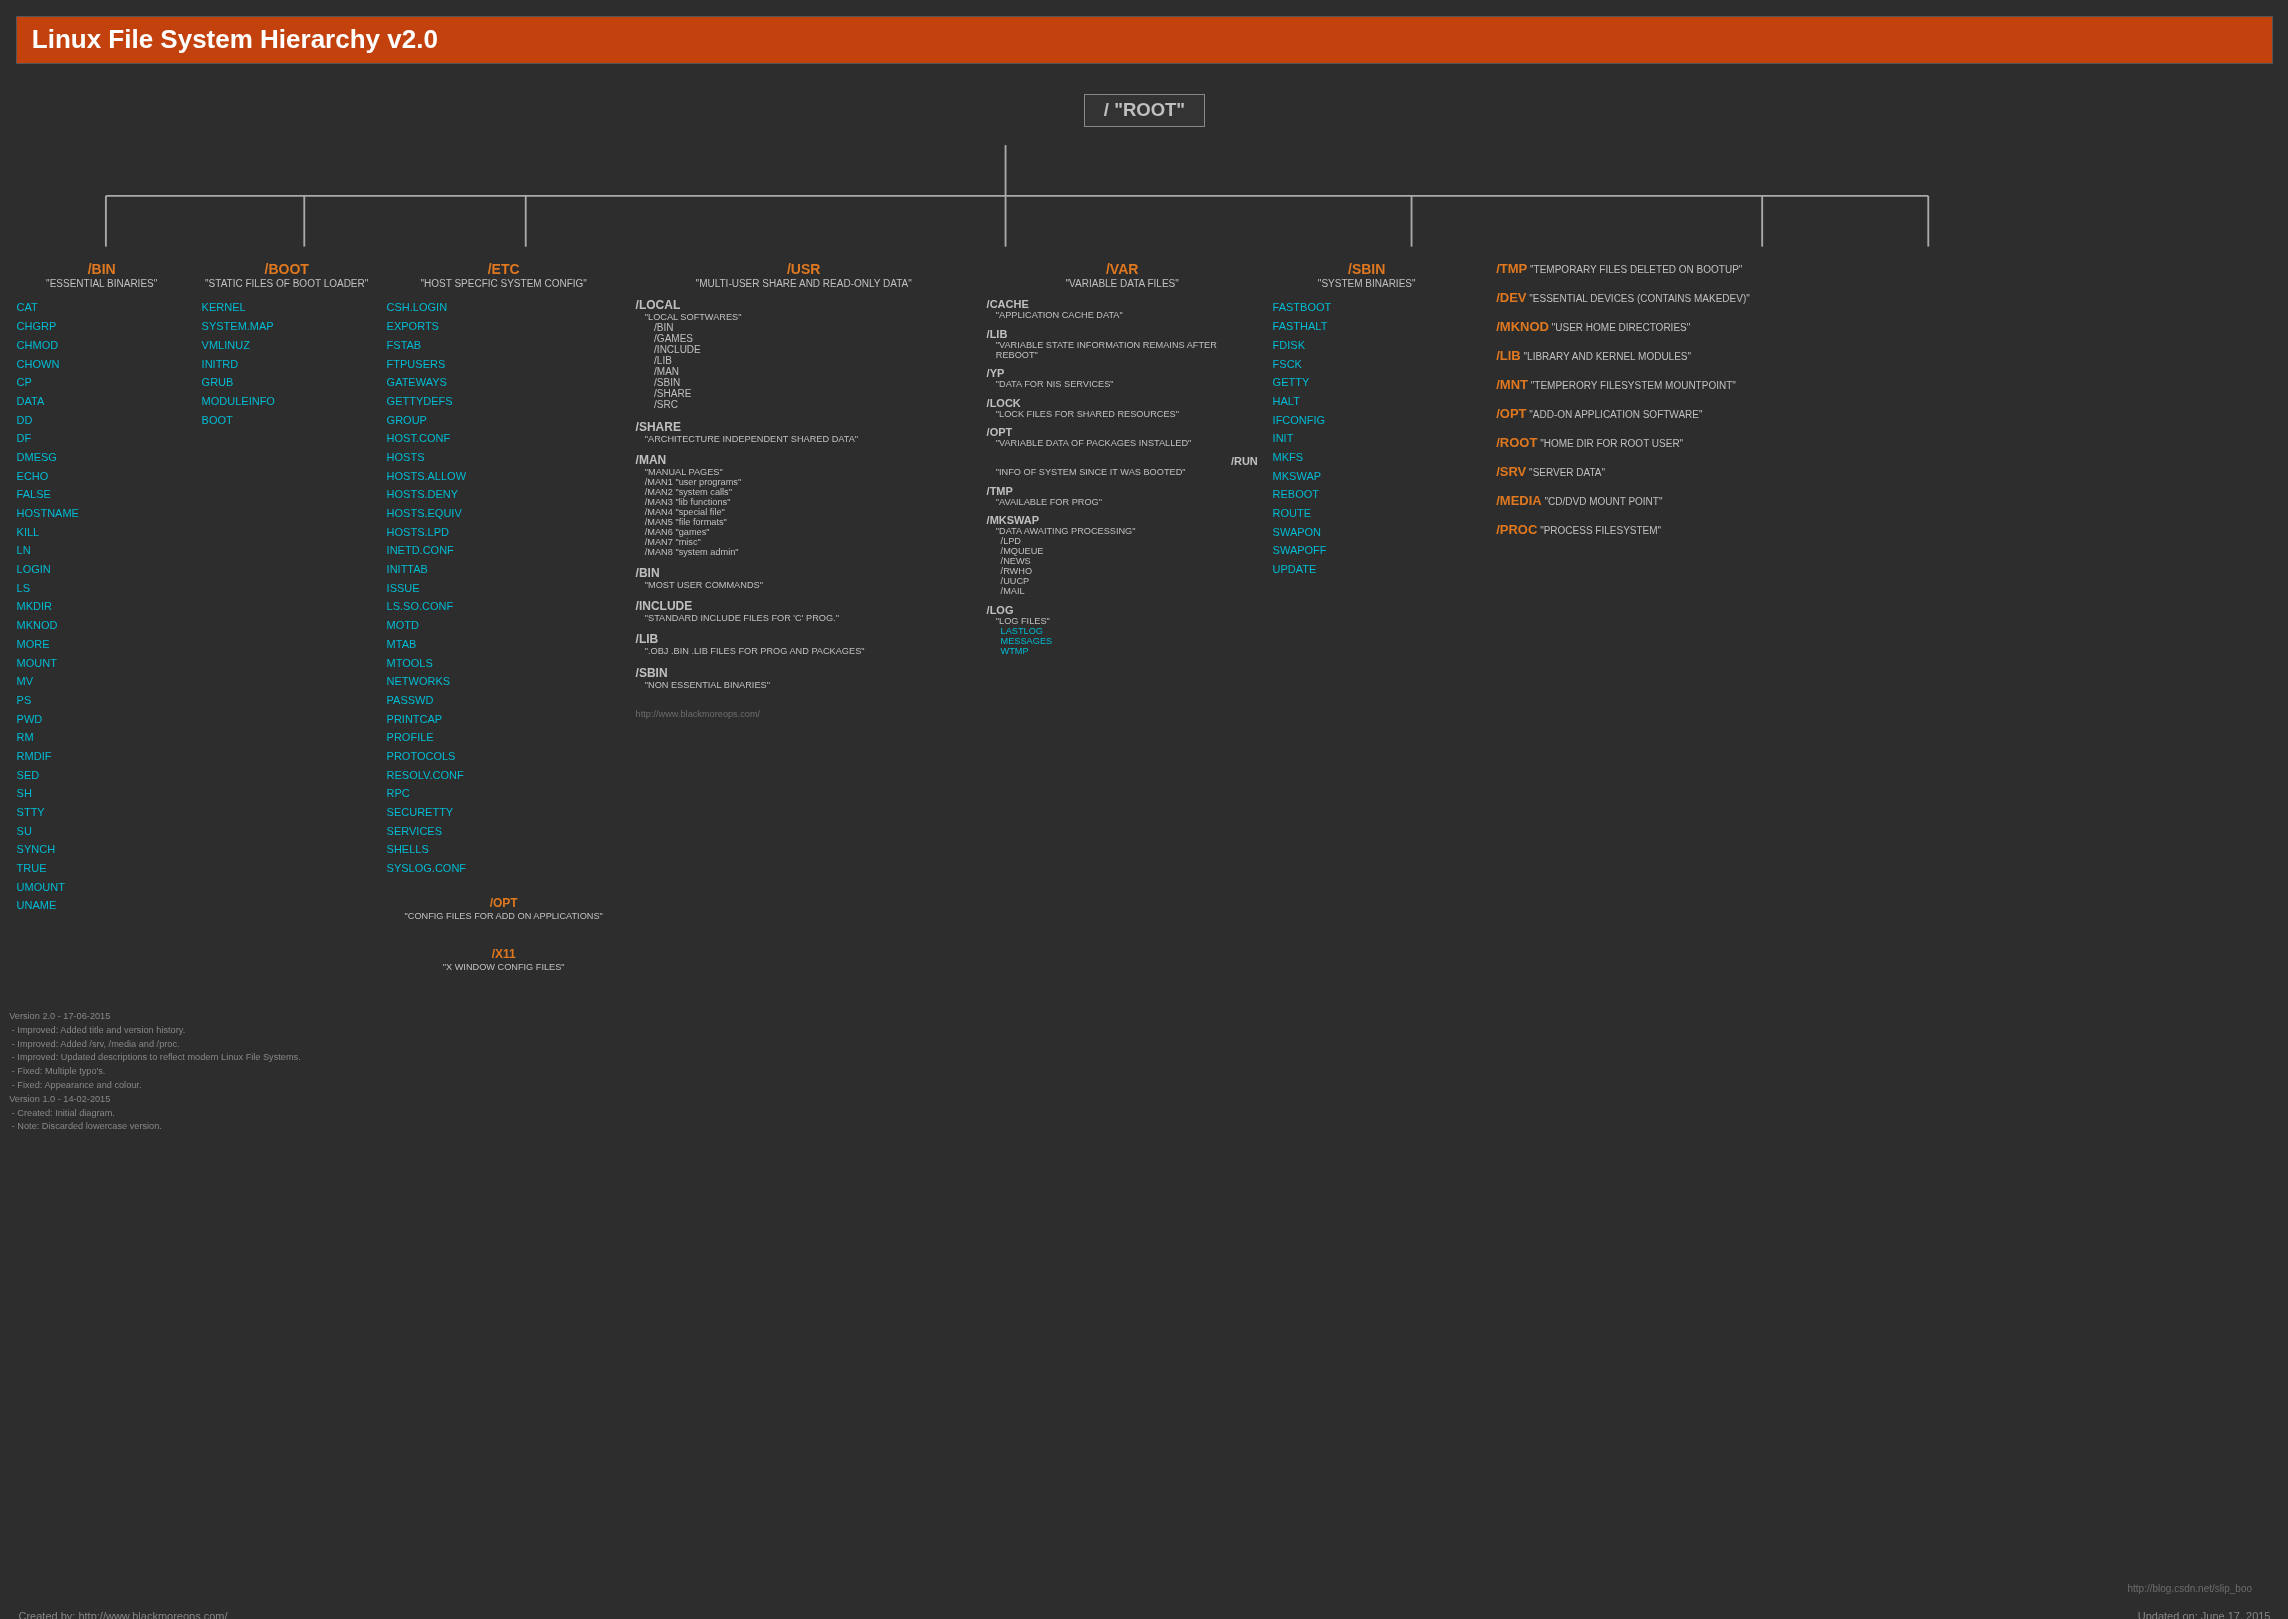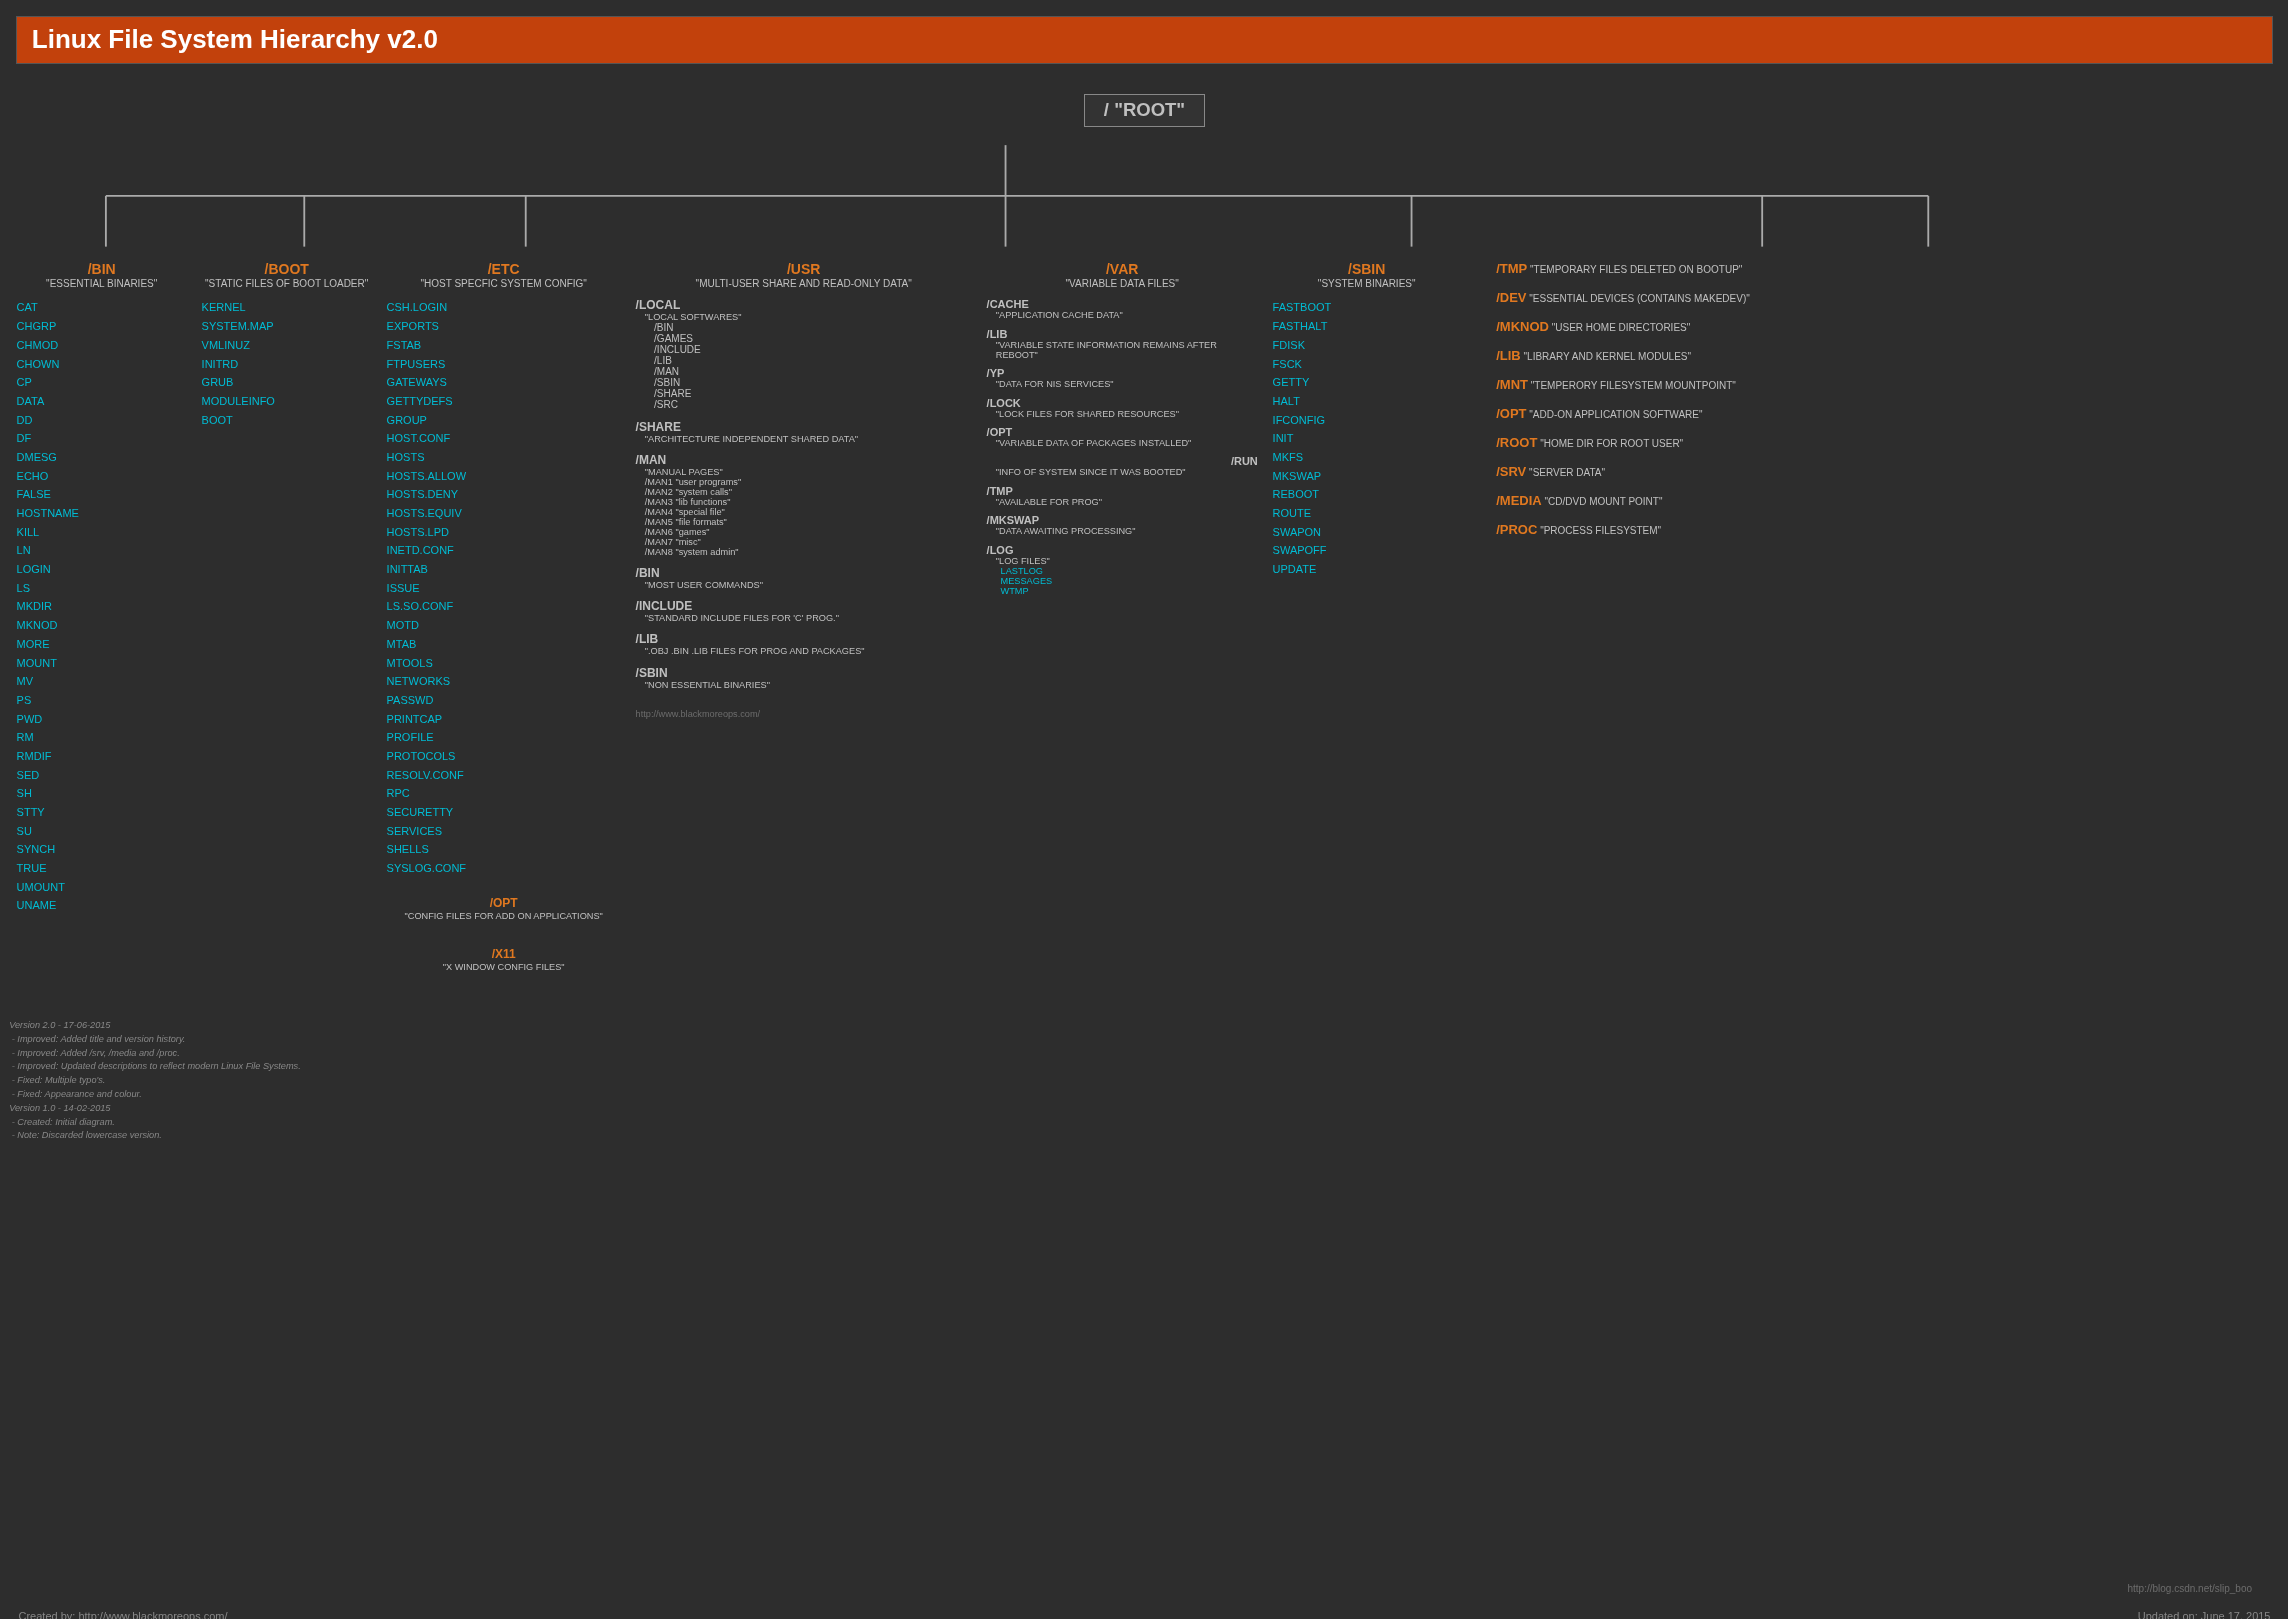--- a/index.html
+++ b/index.html
@@ -370,20 +370,28 @@
           </div>
 
           <div style="margin-bottom:7.4px;">
             <span style="color:#c0c0c0; font-size:11px; display:block; font-weight:bold;">/TMP</span>
             <span style="color:#c0c0c0; font-size:9.2px; display:block; margin-left:9.2px;">"AVAILABLE FOR PROG"</span>
           </div>
 
           <div style="margin-bottom:7.4px;">
             <span style="color:#c0c0c0; font-size:11px; display:block; font-weight:bold;">/MKSWAP</span>
             <span style="color:#c0c0c0; font-size:9.2px; display:block; margin-left:9.2px;">"DATA AWAITING PROCESSING"</span>
+            <ul style="list-style:none; margin-left:14px;">
+              <li style="color:#c0c0c0; font-size:9.2px;">/LPD</li>
+              <li style="color:#c0c0c0; font-size:9.2px;">/MQUEUE</li>
+              <li style="color:#c0c0c0; font-size:9.2px;">/NEWS</li>
+              <li style="color:#c0c0c0; font-size:9.2px;">/RWHO</li>
+              <li style="color:#c0c0c0; font-size:9.2px;">/UUCP</li>
+              <li style="color:#c0c0c0; font-size:9.2px;">/MAIL</li>
+            </ul>
           </div>
 
           <div style="margin-bottom:7.4px;">
             <span style="color:#c0c0c0; font-size:11px; display:block; font-weight:bold;">/LOG</span>
             <span style="color:#c0c0c0; font-size:9.2px; display:block; margin-left:9.2px;">"LOG FILES"</span>
             <ul style="list-style:none; margin-left:14px;">
               <li style="color:#00bcd4; font-size:9.2px;">LASTLOG</li>
               <li style="color:#00bcd4; font-size:9.2px;">MESSAGES</li>
               <li style="color:#00bcd4; font-size:9.2px;">WTMP</li>
             </ul>
@@ -461,21 +469,21 @@
 
           <div class="rs-item">
             <span class="rs-dir">/PROC</span>
             <span class="rs-desc">"PROCESS FILESYSTEM"</span>
           </div>
 
         </div>
 
       </div>
 
-      <div class="version-notes" style="margin-top:33px; width:369px;font-style:italic;">
+      <div class="version-notes" style="margin-top:24px; width:369px;">
         <span>
           Version 2.0 - 17-06-2015<br>
           &nbsp;- Improved: Added title and version history.<br>
           &nbsp;- Improved: Added /srv, /media and /proc.<br>
           &nbsp;- Improved: Updated descriptions to reflect modern Linux File Systems.<br>
           &nbsp;- Fixed: Multiple typo's.<br>
           &nbsp;- Fixed: Appearance and colour.<br>
           Version 1.0 - 14-02-2015<br>
           &nbsp;- Created: Initial diagram.<br>
           &nbsp;- Note: Discarded lowercase version.

